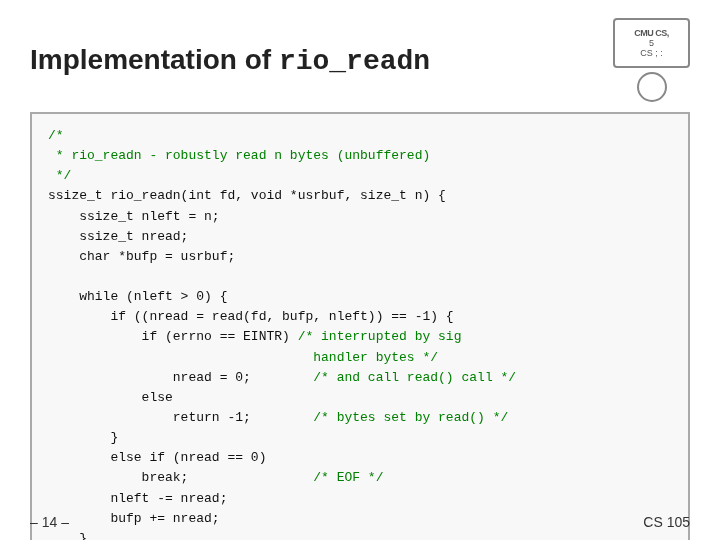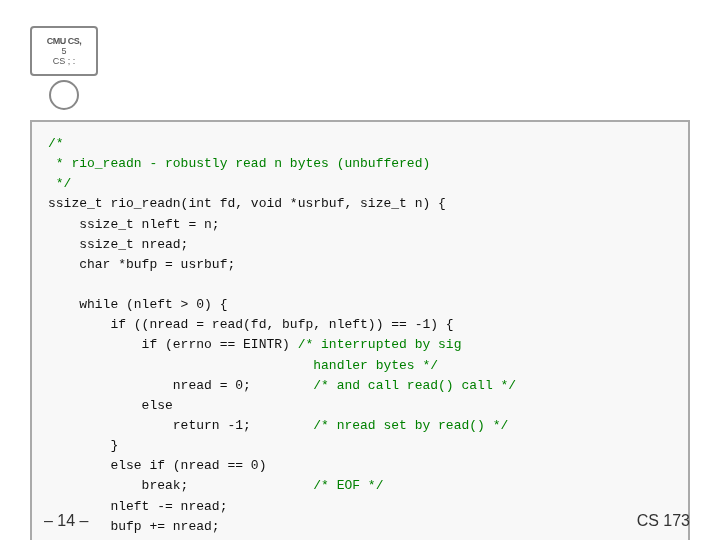--- a/index.html
+++ b/index.html
@@ -39,33 +39,32 @@
       font-weight: bold;
     }
 
     .logo-area {
       display: flex;
       flex-direction: column;
       align-items: center;
     }
 
     .logo-box {
-      width: 68px;
+      width: 77px;
       height: 50px;
       border: 2px solid #888;
       border-radius: 4px;
       display: flex;
       flex-direction: column;
       align-items: center;
       justify-content: center;
       font-size: 10px;
       color: #555;
       font-family: Arial, sans-serif;
       position: relative;
-      margin-top: 8px;
     }
 
     .logo-circle {
       width: 30px;
       height: 30px;
       border: 2px solid #888;
       border-radius: 50%;
       margin-top: 4px;
     }
 
@@ -82,33 +81,35 @@
     }
 
     .footer {
       position: absolute;
       bottom: 10px;
       left: 0;
       right: 0;
       display: flex;
       justify-content: space-between;
       padding: 0 30px;
-      font-size: 16px;
+      font-size: 14px;
       color: #333;
-      margin-left: 14px;
     }
 
     .comment { color: #008000; }
   </style>
 </head>
 <body>
 
 <div class="page">
 
   <div class="title-area">
+    <div class="title-text">
+      <span>Implementation of </span><code>rio_readn</code>
+    </div>
     <div class="logo-area">
       <div class="logo-box">
         <span style="font-size:9px; font-weight:bold; letter-spacing:-0.5px;">CMU CS,</span>
         <span style="font-size:9px;">5</span>
         <span style="font-size:9px;text-align:center;">CS ; :</span>
       </div>
       <div class="logo-circle"></div>
     </div>
   </div>
 
@@ -119,28 +120,28 @@
     ssize_t nleft = n;
     ssize_t nread;
     char *bufp = usrbuf;
 
     while (nleft &gt; 0) {
         if ((nread = read(fd, bufp, nleft)) == -1) {
             if (errno == EINTR) <span class="comment">/* interrupted by sig
                                   handler bytes */</span>
                 nread = 0;        <span class="comment">/* and call read() call */</span>
             else
-                return -1;        <span class="comment">/* nread set by read() */</span>
+                return -1;        <span class="comment">/* bytes set by read() */</span>
         }
         else if (nread == 0)
             break;                <span class="comment">/* EOF */</span>
         nleft -= nread;
         bufp += nread;
     }
     return (n - nleft);           
 }</div>
 
   <div class="footer">
     <span>– 14 –</span>
-    <span>CS 173</span>
+    <span>CS 105</span>
   </div>
 
 </div>
 
 </body></html>

